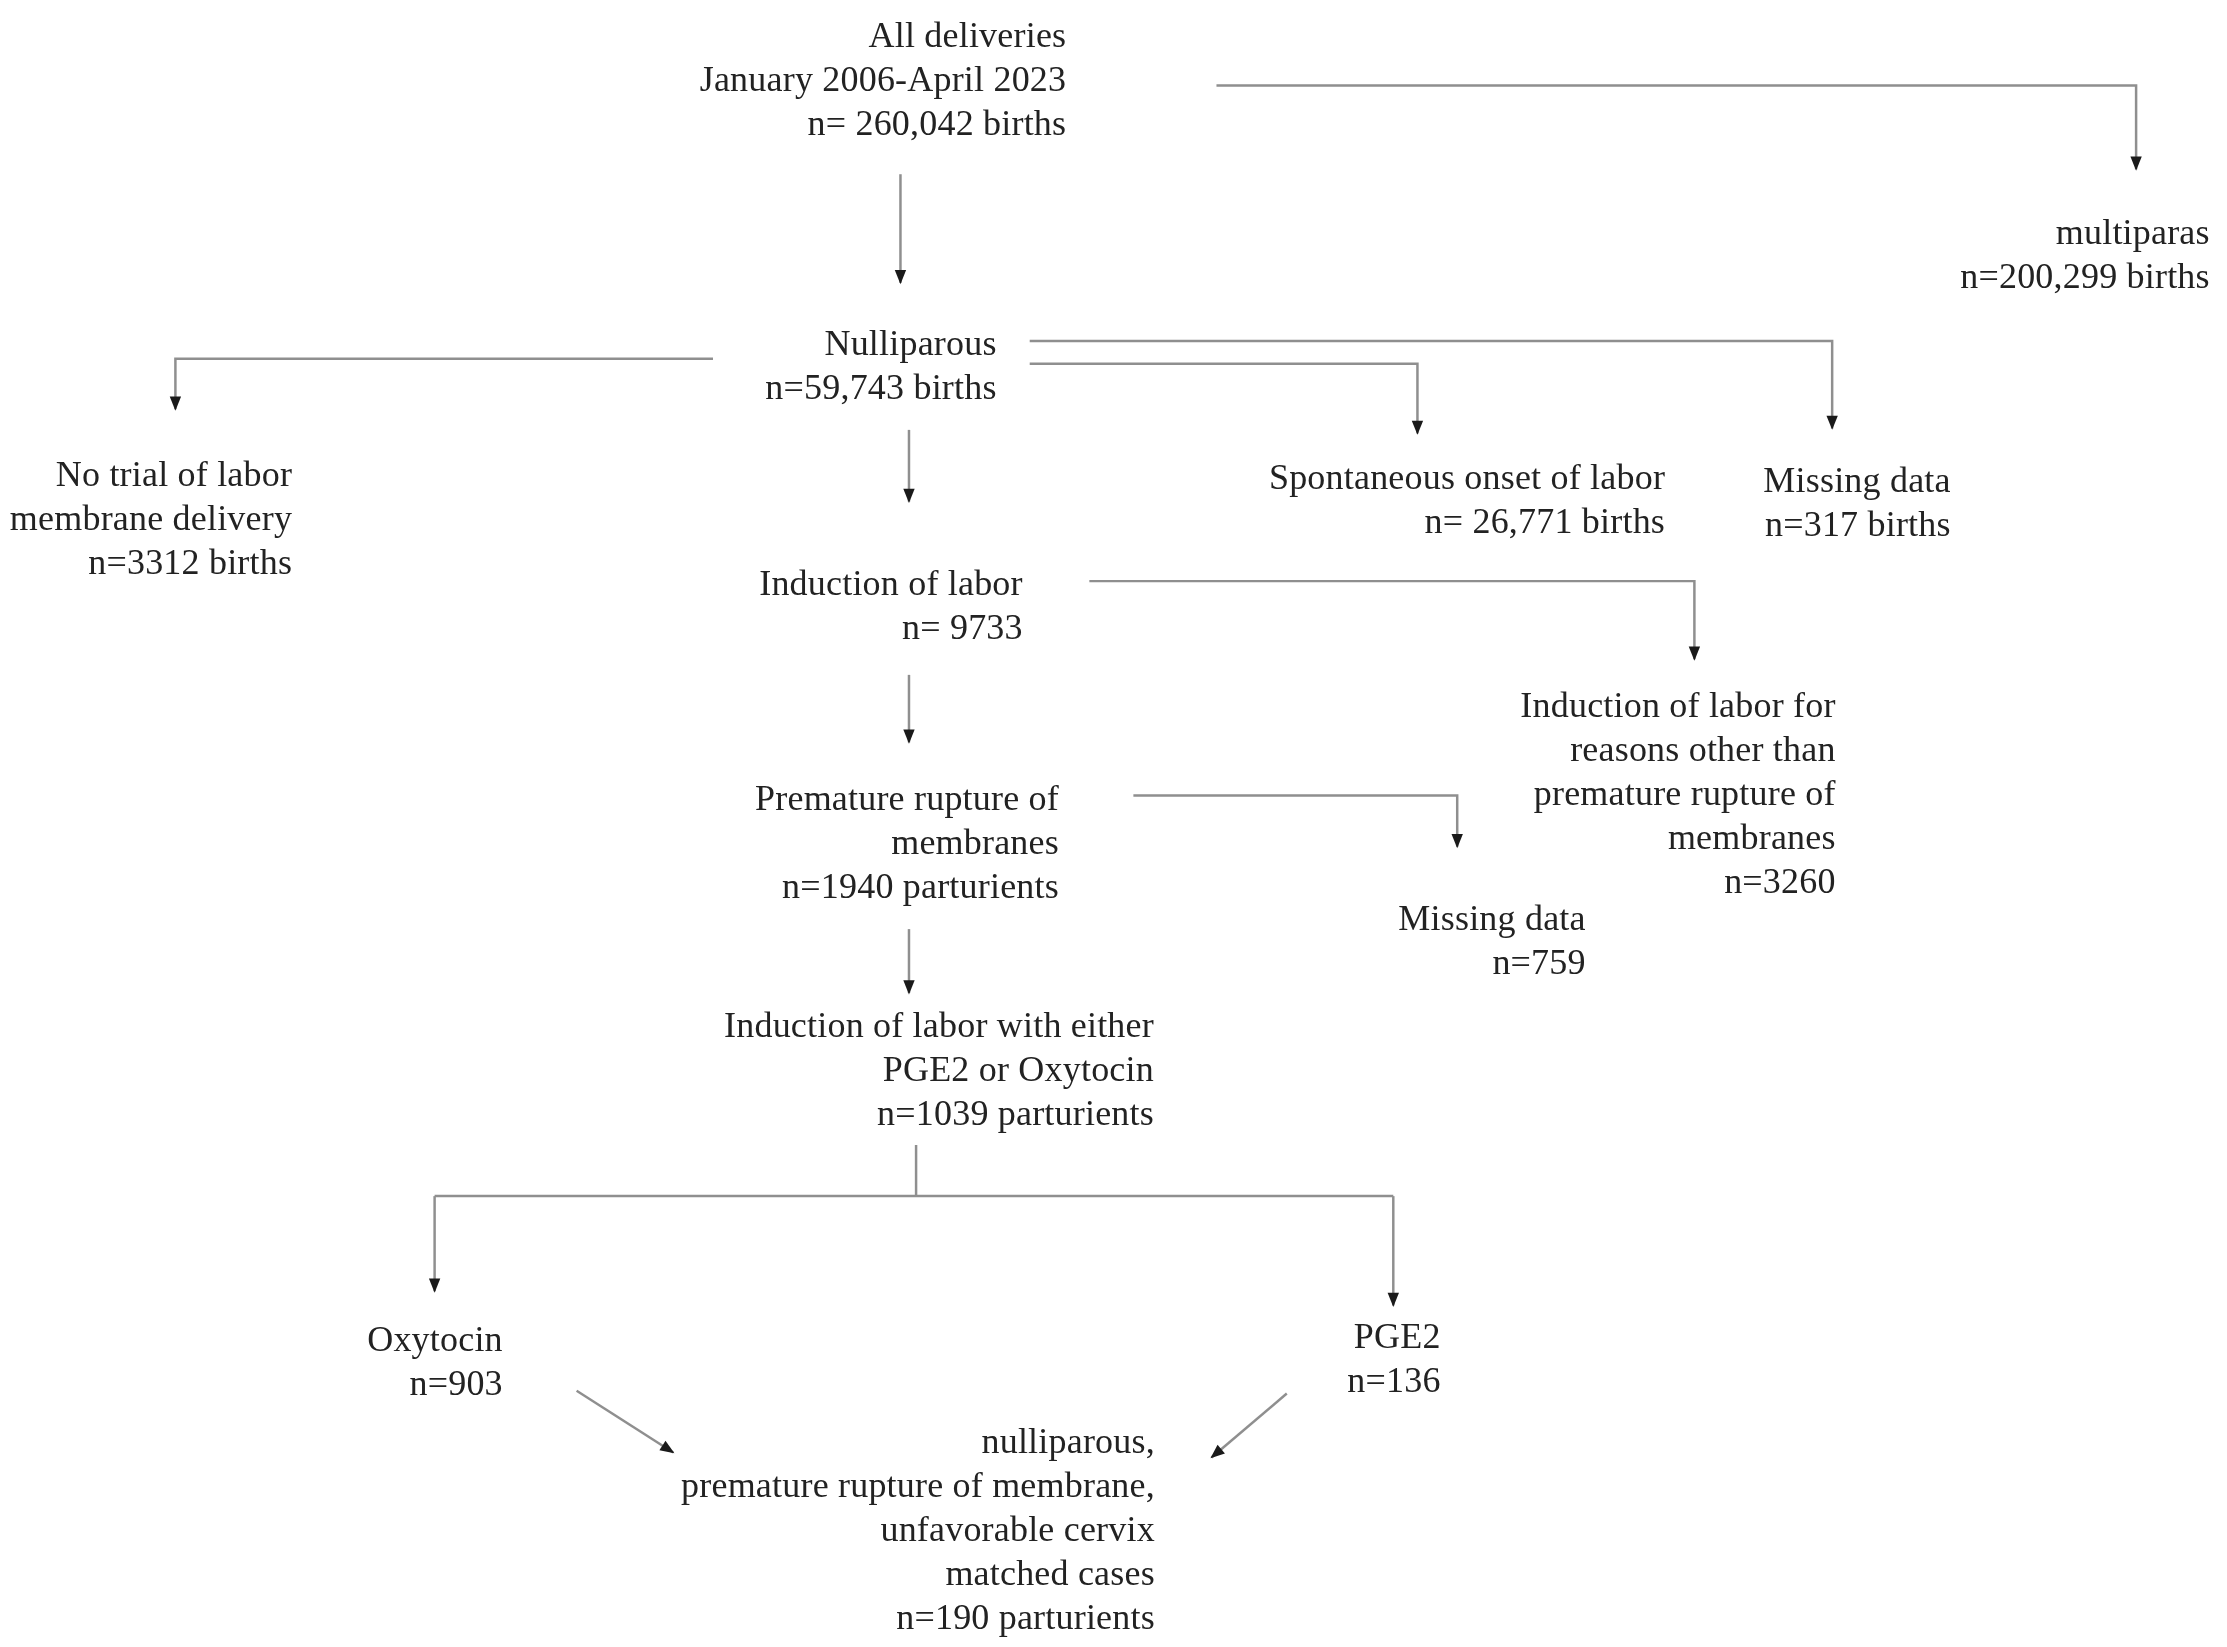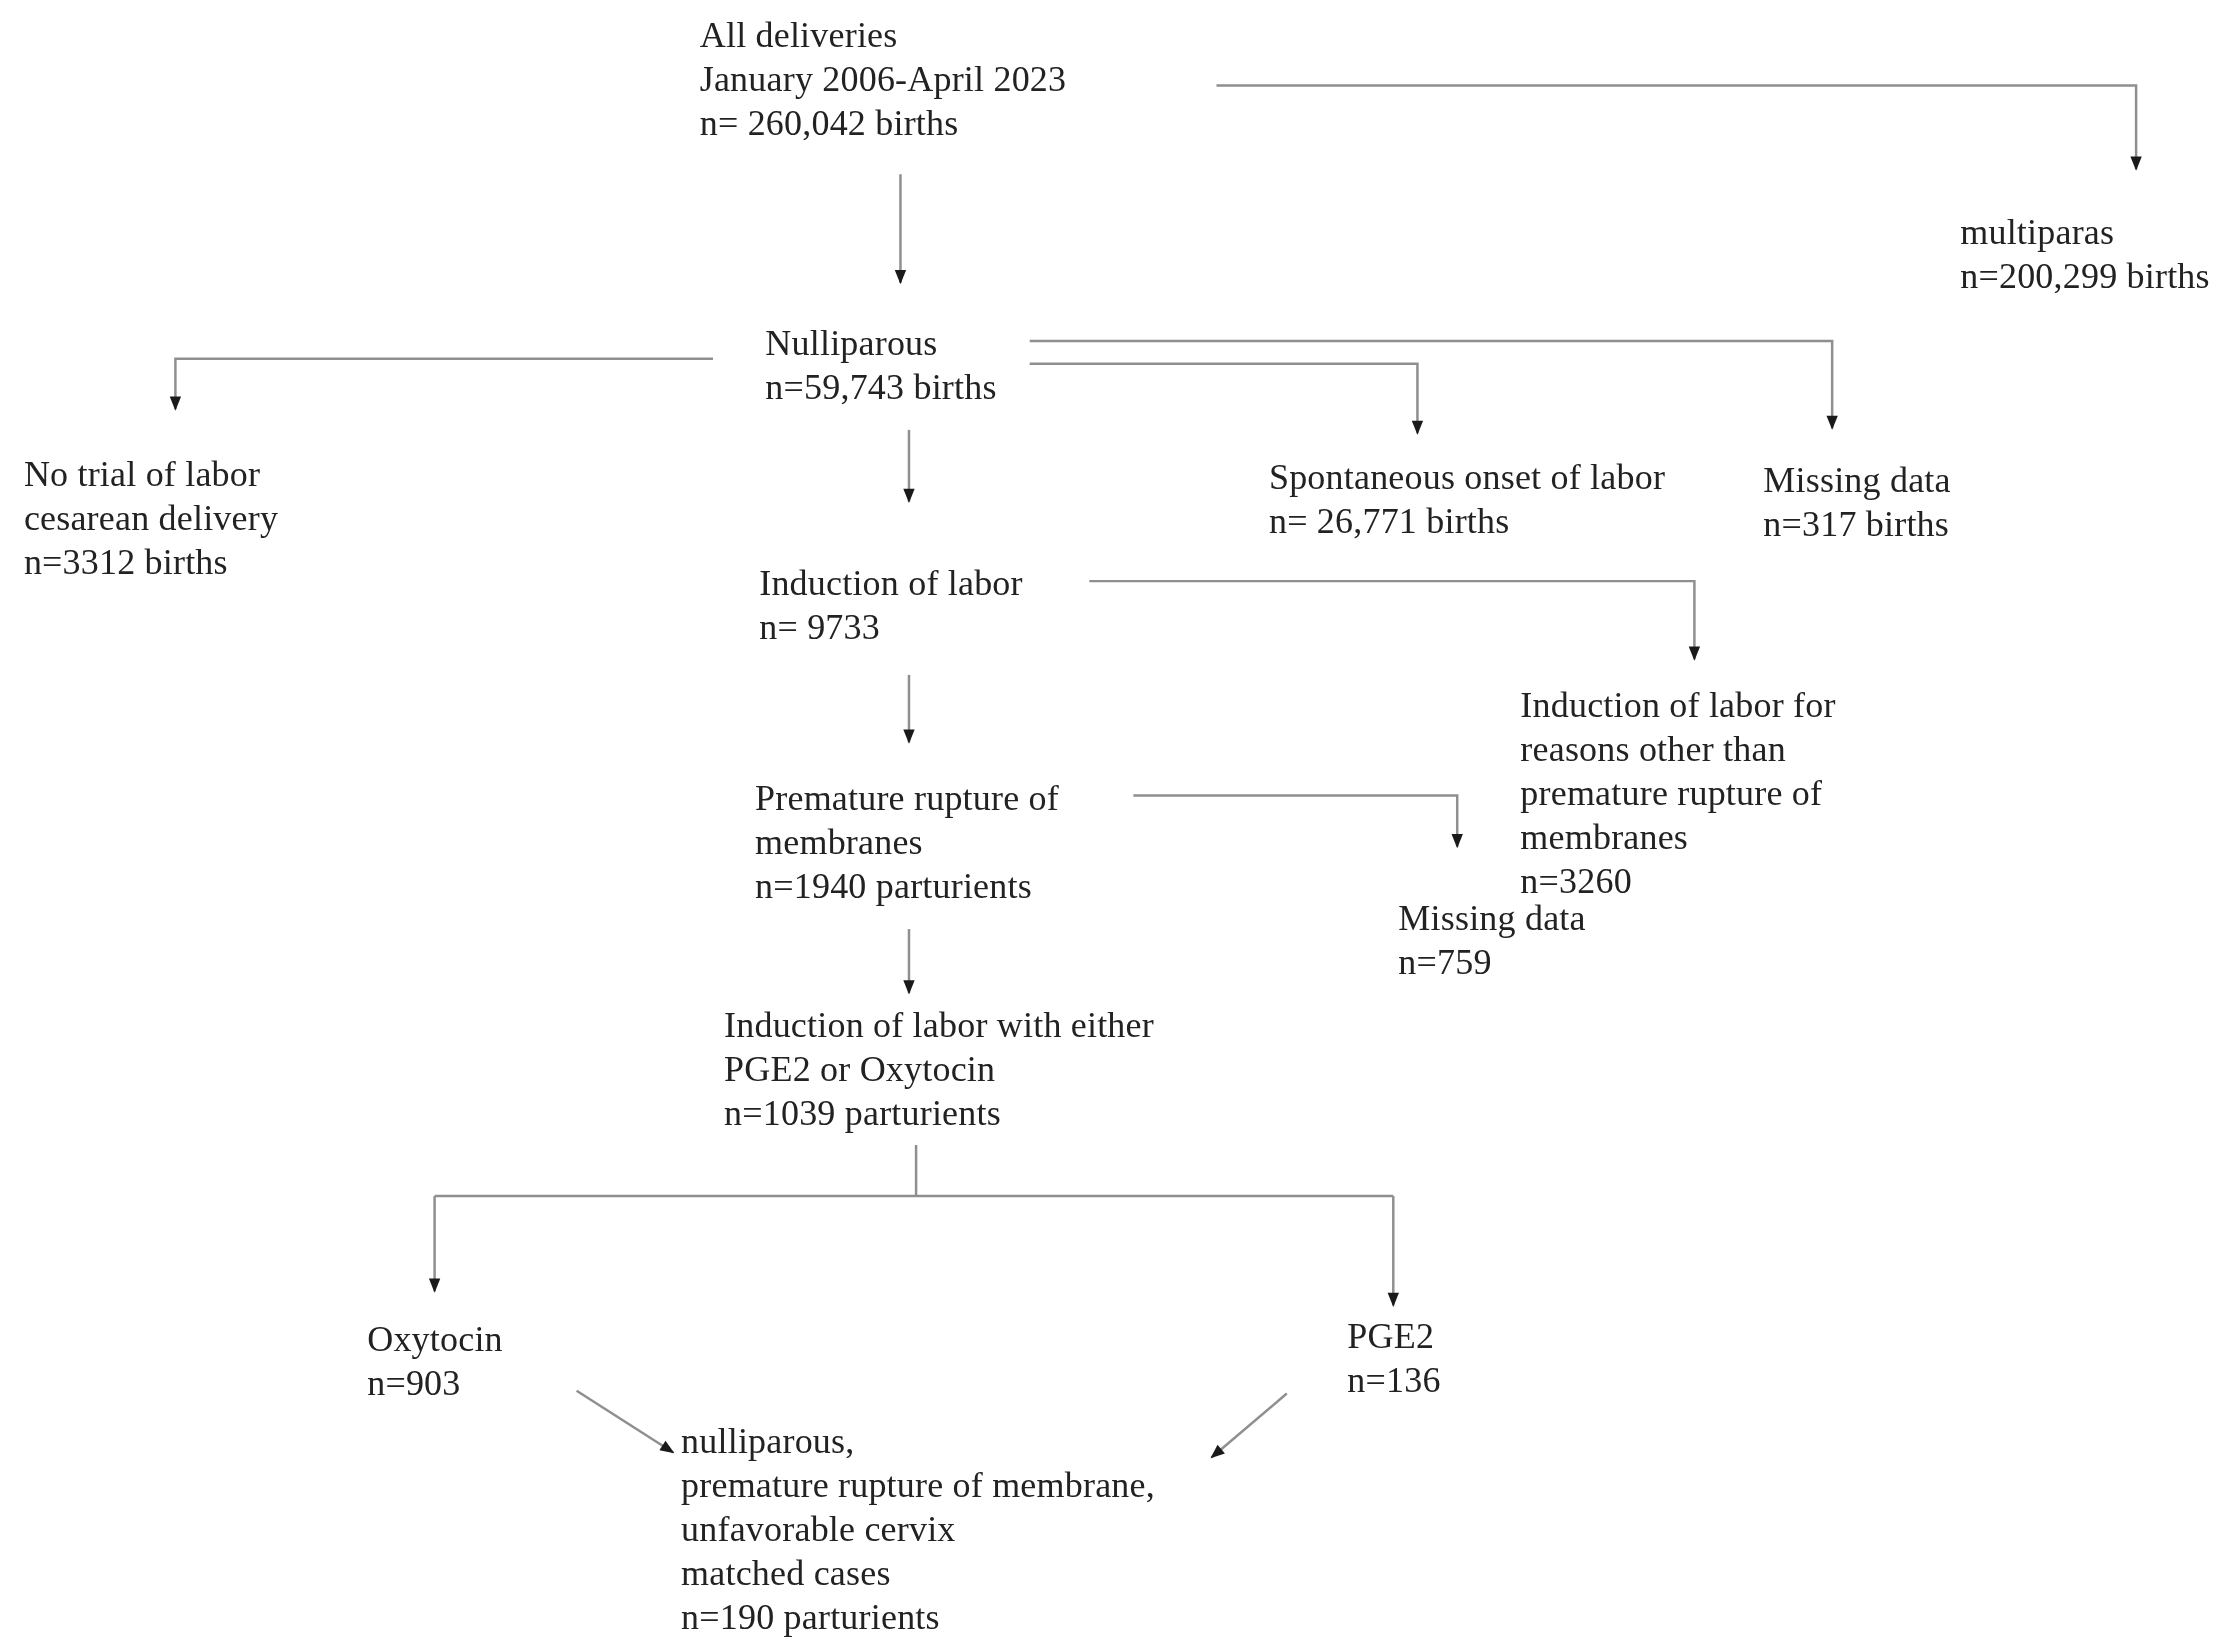--- a/index.html
+++ b/index.html
@@ -29,21 +29,21 @@
     stroke: var(--connector, #8f8f8f);
     stroke-width: 3.5px;
   }
   .connectors marker path {
     fill: var(--arrowhead, #1a1a1a);
     stroke: none;
   }
   .node {
     position: absolute;
     transform: translateX(-50%);
-    text-align: left;
+    text-align: right;
     white-space: nowrap;
     color: var(--text, #222222);
     font-size: 36px;
     line-height: 44px;
     letter-spacing: 0.2px;
   }
 </style>
 </head>
 <body>
 
@@ -90,21 +90,21 @@
     <div>n=200,299 births</div>
   </div>
 
   <div class="node" style="left:881px; top:321px">
     <div>Nulliparous</div>
     <div>n=59,743 births</div>
   </div>
 
   <div class="node" style="left:151px; top:452px">
     <div>No trial of labor</div>
-    <div>cesarean delivery</div>
+    <div>membrane delivery</div>
     <div>n=3312 births</div>
   </div>
 
   <div class="node" style="left:1467px; top:455px">
     <div>Spontaneous onset of labor</div>
     <div>n= 26,771 births</div>
   </div>
 
   <div class="node" style="left:1857px; top:458px">
     <div>Missing data</div>

